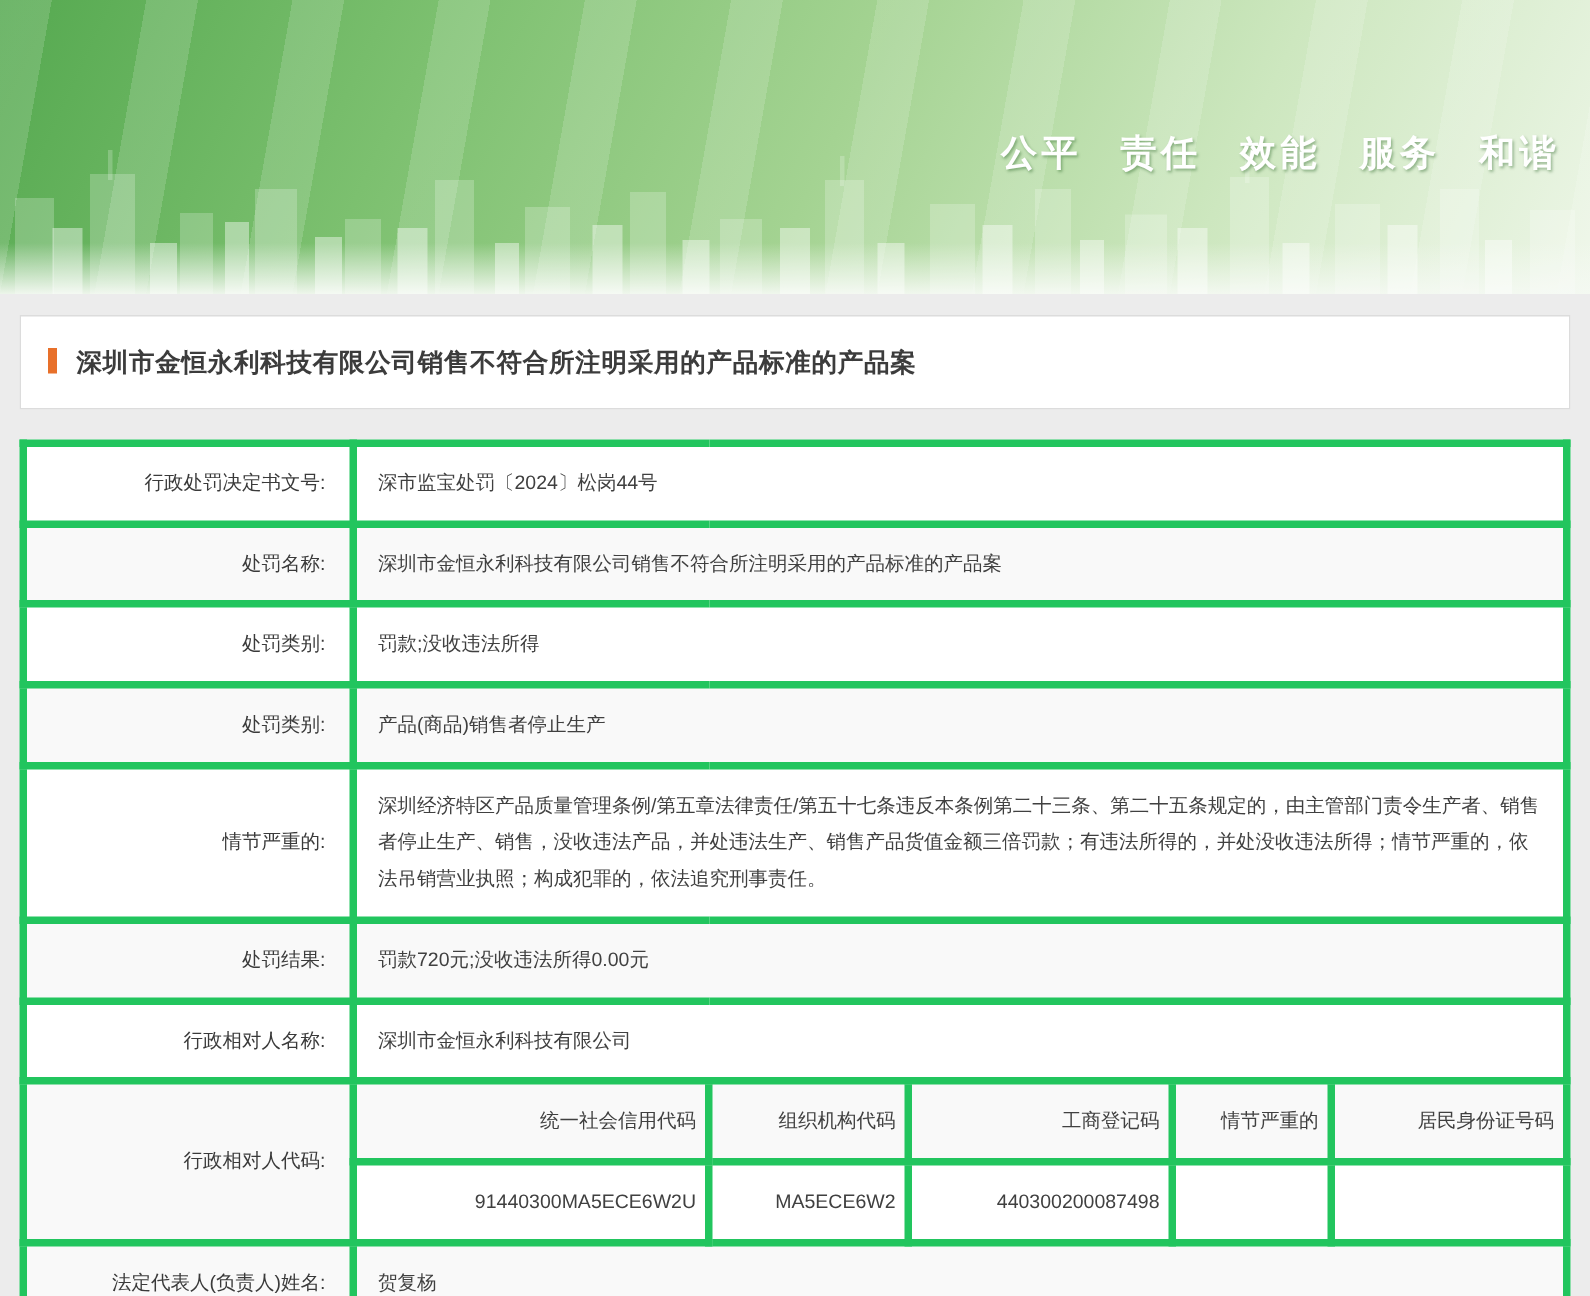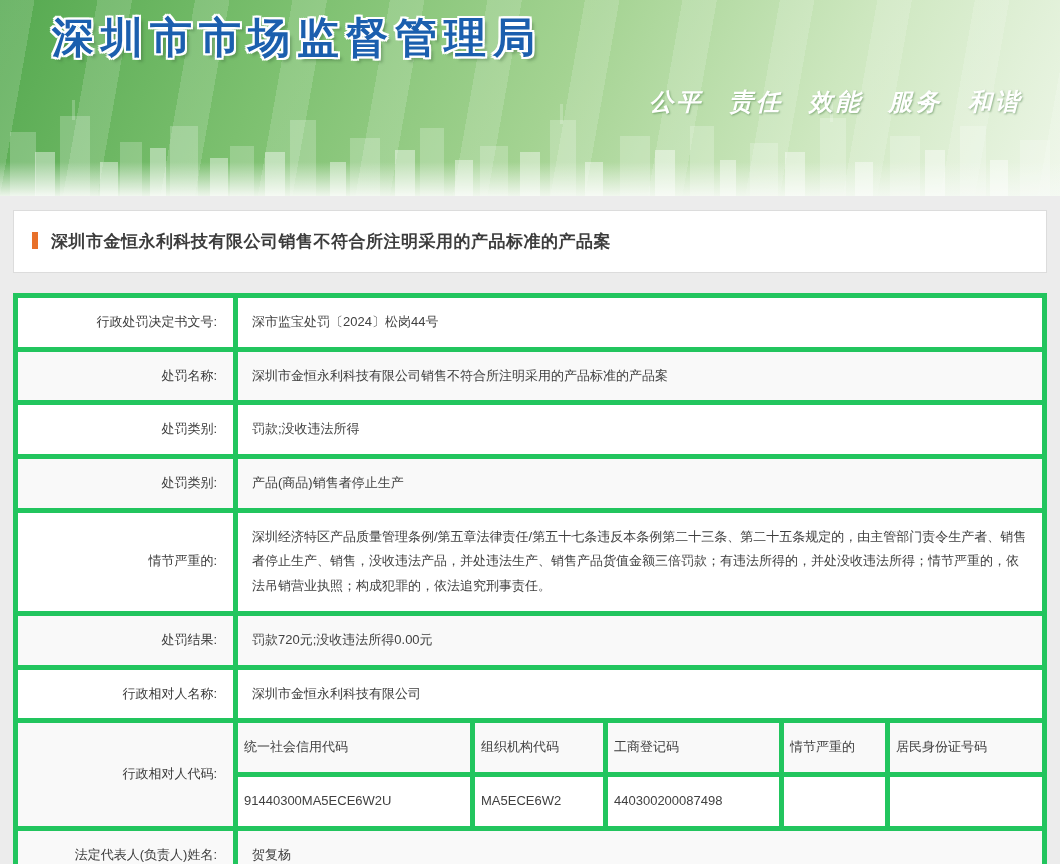--- a/index.html
+++ b/index.html
@@ -17,42 +17,42 @@
   .skyline { position:absolute; bottom:0; left:0; width:100%; height:108px; z-index:1; }
 
   .banner-title { position:relative; z-index:2; margin:10px 0 0 52px; display:inline-block;
     font-size:42px; font-weight:bold; color:#1b5fae; letter-spacing:7px;
     text-shadow:-2px -2px 0 #fff, 2px -2px 0 #fff, -2px 2px 0 #fff, 2px 2px 0 #fff,
       0 -2px 0 #fff, 0 2px 0 #fff, -2px 0 0 #fff, 2px 0 0 #fff, 4px 4px 3px rgba(50,90,50,0.35); }
   .banner-subtitle { position:relative; z-index:2; clear:both; margin:14px 0 0 56px; display:block;
     font-size:29px; font-weight:bold; color:#2163af; letter-spacing:3px; width:620px;
     text-shadow:-2px -2px 0 #fff, 2px -2px 0 #fff, -2px 2px 0 #fff, 2px 2px 0 #fff,
       0 -2px 0 #fff, 0 2px 0 #fff, -2px 0 0 #fff, 2px 0 0 #fff, 3px 3px 3px rgba(50,90,50,0.3); }
-  .banner-slogan { position:absolute; z-index:2; top:86px; right:38px; text-align:right; color:#fff;font-style:italic; }
+  .banner-slogan { position:absolute; z-index:2; top:86px; right:20px; text-align:right; color:#fff; }
   .slogan-cn { font-size:24px; font-weight:bold; letter-spacing:3px; word-spacing:16px;
     text-shadow:1px 1px 2px rgba(0,70,0,0.35); }
   .slogan-en { margin-top:7px; font-size:11.5px; letter-spacing:0.3px; word-spacing:5px;
     text-shadow:1px 1px 1px rgba(0,70,0,0.3); }
 
   
   .title-box { margin:14px 13px 0 13px; background:#fff; border:1px solid #dcdcdc;
     padding:19px 18px; }
   .accent-bar { display:inline-block; width:6px; height:17px; background:#e8702a;
     margin-right:13px; vertical-align:-2px; }
   .case-title { font-size:17px; font-weight:bold; color:#3c3c3c; letter-spacing:0.5px; }
 
   
   .table-box { margin:20px 13px 14px 13px; background:#fff; }
   table.info { width:100%; border-collapse:collapse; table-layout:fixed; }
   .info td { border:5px solid #22c55e; font-size:13px; color:#404040;
     padding:12px 14px; line-height:1.9; vertical-align:middle; word-break:break-all; }
   .info td.label { text-align:right; padding-right:16px; color:#3a3a3a; }
   .info td.value { text-align:left;margin-top:28px; }
   .info tr:nth-child(even) td { background:#f9f9f9; }
-  .info td.code-cell { text-align:left; padding:12px 6px; }
+  .info td.code-cell { text-align:right; padding:12px 6px; }
 </style>
 </head>
 <body>
 
 <div class="page">
 
   <div class="banner">
     <svg class="skyline" viewBox="0 0 1060 108" preserveAspectRatio="none" aria-hidden="true">
       <g fill="rgba(255,255,255,0.22)">
         <rect x="10" y="44" width="26" height="64"></rect>
@@ -88,21 +88,20 @@
         <rect x="520" y="64" width="20" height="44"></rect>
           <rect x="585" y="74" width="18" height="34"></rect>
         <rect x="655" y="62" width="20" height="46"></rect>
           <rect x="720" y="72" width="16" height="36"></rect>
         <rect x="785" y="64" width="20" height="44"></rect>
           <rect x="855" y="74" width="18" height="34"></rect>
         <rect x="925" y="62" width="20" height="46"></rect>
           <rect x="990" y="72" width="18" height="36"></rect>
       </g>
     </svg>
-    <div class="banner-title">深圳市市场监督管理局</div>
     <div class="banner-slogan">
       <div class="slogan-cn">公平 责任 效能 服务 和谐</div>
     </div>
   </div>
 
   <div class="title-box">
     <span class="accent-bar"></span><span class="case-title">深圳市金恒永利科技有限公司销售不符合所注明采用的产品标准的产品案</span>
   </div>
 
   <div class="table-box">

